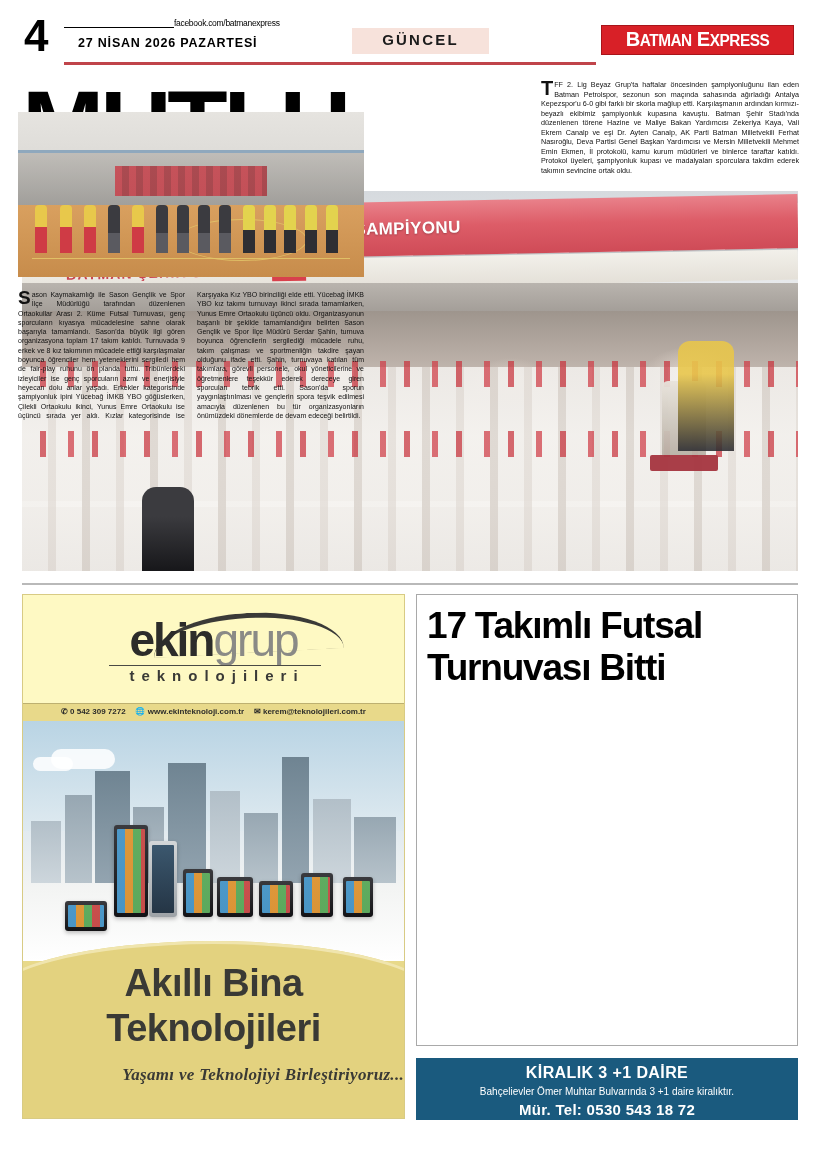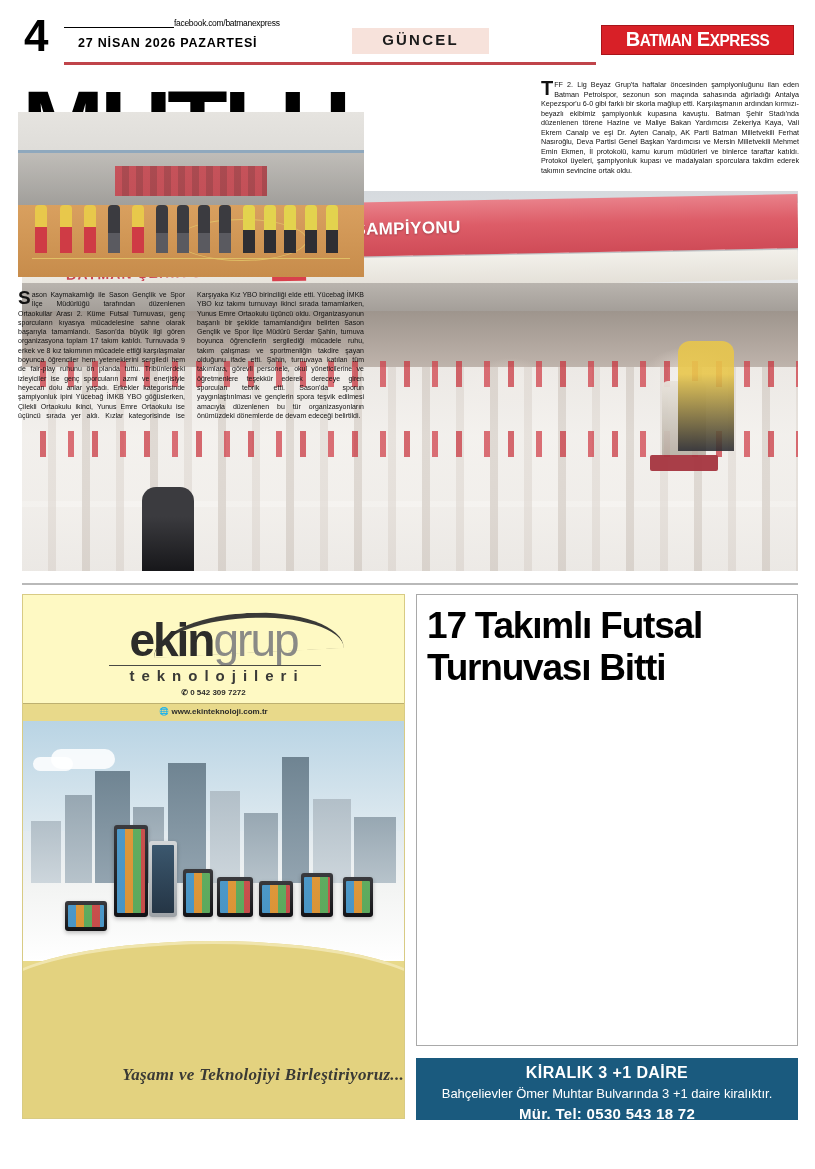--- a/index.html
+++ b/index.html
@@ -208,21 +208,21 @@
     font-size: 15px; letter-spacing: 7px; color: #3a3a37; font-weight: 600;
     padding-left: 7px;
   }
   .ad-sub-rule {
     position: absolute; left: 86px; top: 70px; width: 212px; border-top: 1.5px solid #4a4a45;
   }
   .ad-contact {
     position: absolute; left: 0; top: 108px; width: 100%; height: 16px;
     border-top: 1px solid #bdb070;
     font-size: 8px; font-weight: bold; color: #2c2c2a;
-    display: flex; align-items: center; justify-content: center; gap: 10px; flex-direction: column;
+    display: flex; align-items: center; justify-content: center; gap: 10px;
   }
   .ad-contact span { white-space: nowrap; }
   .ad-photo {
     position: absolute; left: 0; top: 126px; width: 100%; height: 240px;
     overflow: hidden;
     background: linear-gradient(180deg,#cfe0ea 0%, #dfe9ef 42%, #f3f4f3 70%, #ffffff 100%);
   }
   .sky-blue { position: absolute; left: 0; top: 0; width: 100%; height: 110px;
     background: linear-gradient(180deg,#b9d4e4,#dfeaf0); }
   .cloud { position: absolute; left: 28px; top: 28px; width: 64px; height: 20px;
@@ -297,21 +297,21 @@
   .story2-body .dropcap {
     float: left; font-size: 19px; line-height: 16px; font-weight: bold; padding-right: 1px;
   }
 
   
   .rent {
     position: absolute; left: 416px; top: 1058px; width: 382px; height: 62px;
     background: #1a5a7e; color: #fff; text-align: center; padding-top: 6px;
   }
   .rent-title { font-size: 16px; font-weight: bold; letter-spacing: .4px; }
-  .rent-sub { font-size: 13px; margin-top: 4px; letter-spacing: 0; }
+  .rent-sub { font-size: 10px; margin-top: 4px; letter-spacing: 0; }
   .rent-tel { font-size: 15px; font-weight: bold; margin-top: 4px; letter-spacing: .3px; }
 </style>
 </head>
 <body>
 
 <div class="page">
 
   <div class="masthead">
     <div class="page-num">4</div>
     <div class="social-rule"></div>
@@ -405,20 +405,24 @@
           <div class="scr"></div>
         </div>
       <div class="device" style="left:84%;width:30px;height:40px">
           <div class="scr"></div>
         </div>
       <div class="device" style="left:11%;width:42px;height:30px;bottom:30px">
           <div class="scr"></div>
         </div>
     </div>
     <div class="ad-arc"></div>
+    <div class="ad-head">
+      <div>Akıllı Bina</div>
+      <div>Teknolojileri</div>
+    </div>
     <div class="ad-slogan">Yaşamı ve Teknolojiyi Birleştiriyoruz...</div>
   </div>
 
   <div class="story2">
     <div class="story2-head">
       <div>17 Takımlı Futsal</div>
       <div>Turnuvası Bitti</div>
     </div>
   </div>
   <div class="story2-photo">

